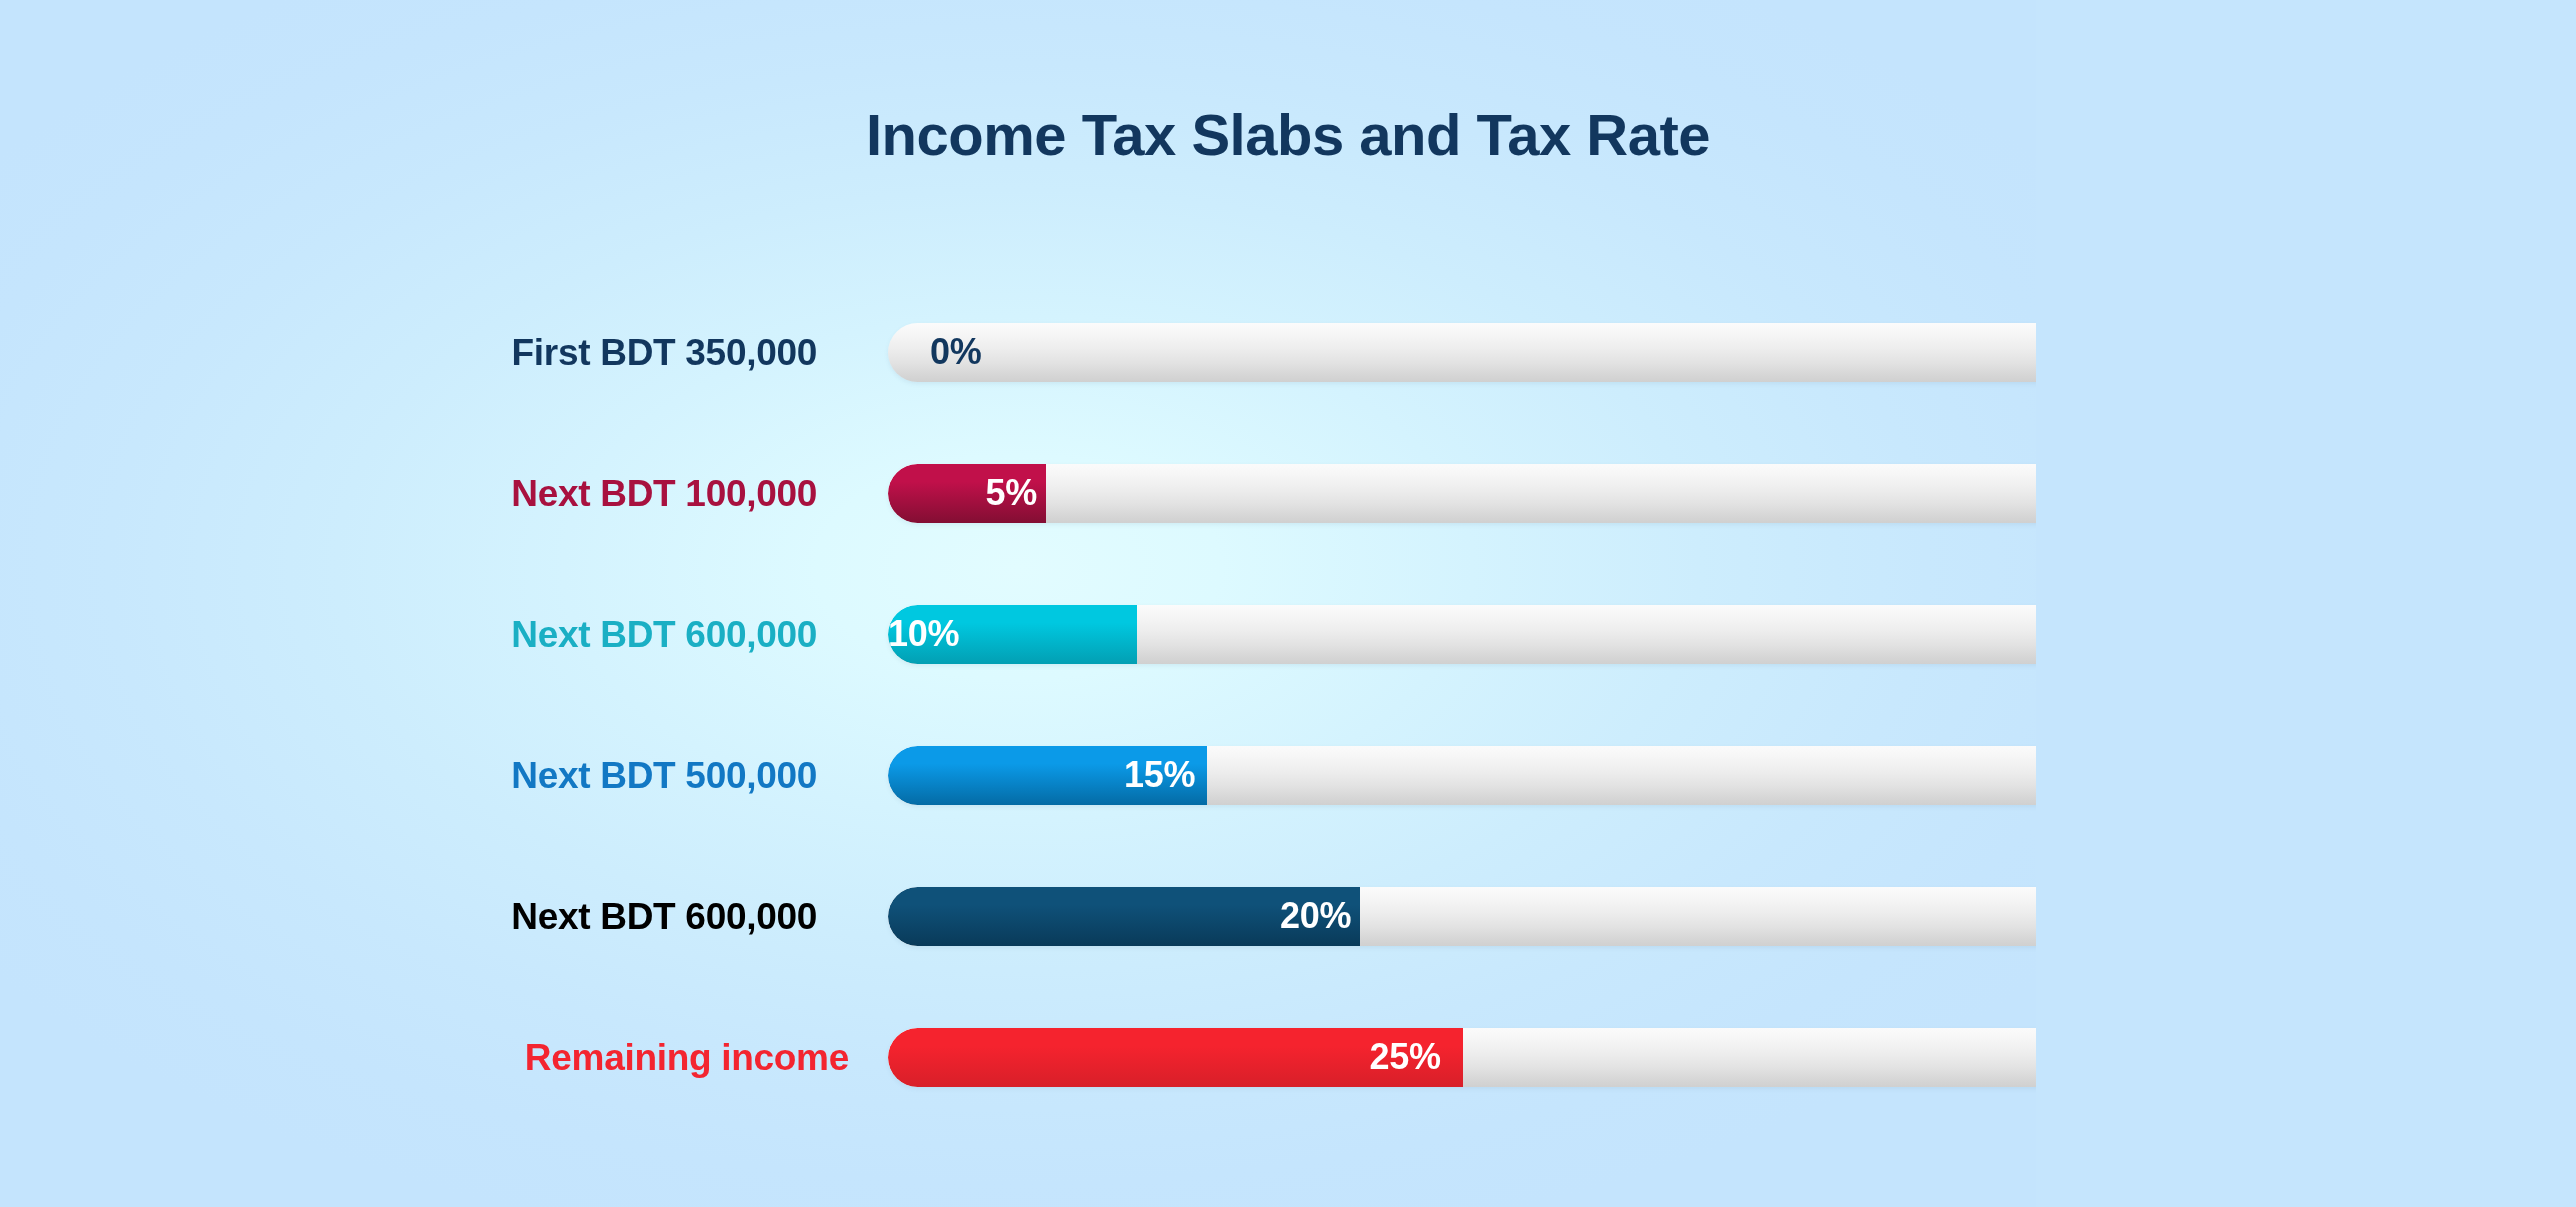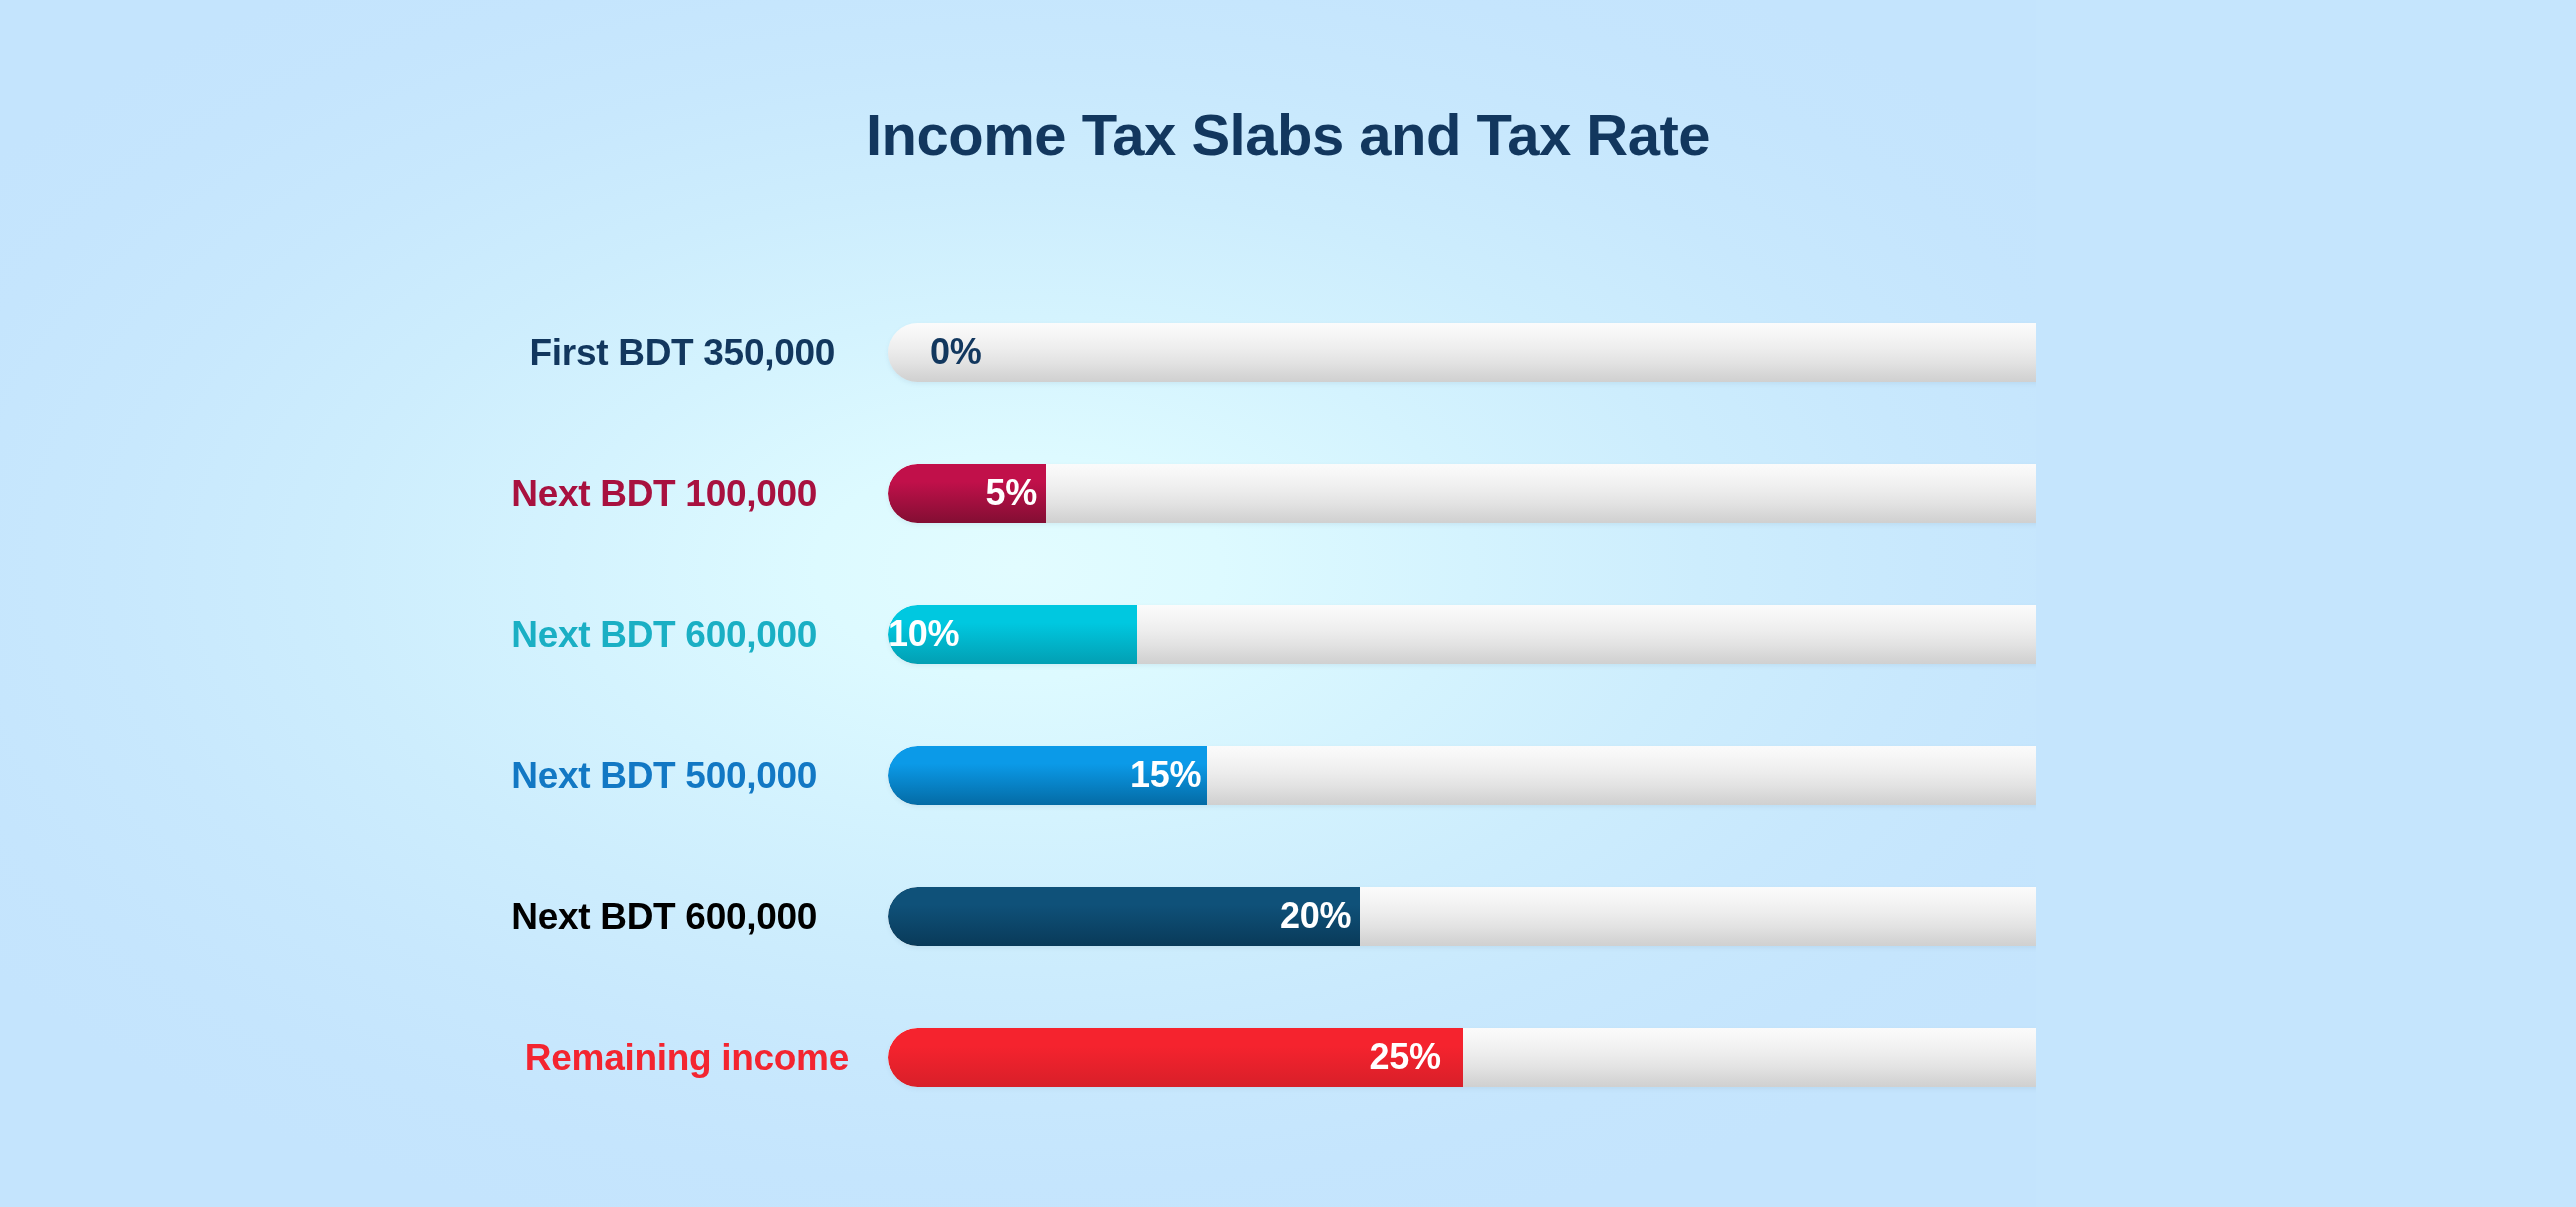--- a/index.html
+++ b/index.html
@@ -122,21 +122,21 @@
 </style>
 </head>
 <body>
 
 <div id="infographic">
 
   <div id="chart-title">Income Tax Slabs and Tax Rate</div>
 
   <div id="rows">
       <div class="slab-row">
-        <div class="slab-label" style="color: rgb(18, 55, 94); padding-left: 18px;">First BDT 350,000</div>
+        <div class="slab-label" style="color: rgb(18, 55, 94);">First BDT 350,000</div>
         <div class="bar-track">
           <div class="bar-value outside">0%</div>
         </div>
       </div>
       <div class="slab-row">
         <div class="slab-label" style="color: rgb(168, 17, 63);">Next BDT 100,000</div>
         <div class="bar-track">
           <div class="bar-fill" style="width: 12.4%; background: linear-gradient(rgb(193, 16, 74) 0%, rgb(193, 16, 74) 30%, rgb(131, 14, 51) 100%);"></div>
           <div class="bar-value inside" style="left: 0px; width: 12.4%; text-align: right; padding-right: 9.4px; box-sizing: border-box; right: auto;">5%</div>
         </div>
@@ -145,21 +145,21 @@
         <div class="slab-label" style="color: rgb(26, 175, 196);">Next BDT 600,000</div>
         <div class="bar-track">
           <div class="bar-fill" style="width: 19.5%; background: linear-gradient(rgb(0, 200, 224) 0%, rgb(0, 200, 224) 30%, rgb(2, 159, 179) 100%);"></div>
           <div class="bar-value inside" style="left: 0px; width: 19.5%; text-align: left; padding-right: 9.4px; box-sizing: border-box; right: auto;">10%</div>
         </div>
       </div>
       <div class="slab-row">
         <div class="slab-label" style="color: rgb(18, 120, 196);">Next BDT 500,000</div>
         <div class="bar-track">
           <div class="bar-fill" style="width: 25%; background: linear-gradient(rgb(11, 154, 232) 0%, rgb(11, 154, 232) 30%, rgb(4, 107, 165) 100%);"></div>
-          <div class="bar-value inside" style="left: 0px; width: 25%; text-align: right; padding-right: 6px; box-sizing: border-box; right: auto;">15%</div>
+          <div class="bar-value inside" style="left: 0px; width: 25%; text-align: right; padding-right: 12px; box-sizing: border-box; right: auto;">15%</div>
         </div>
       </div>
       <div class="slab-row">
         <div class="slab-label" style="color: rgb(0, 0, 0);">Next BDT 600,000</div>
         <div class="bar-track">
           <div class="bar-fill" style="width: 37%; background: linear-gradient(rgb(15, 81, 121) 0%, rgb(15, 81, 121) 30%, rgb(9, 58, 89) 100%);"></div>
           <div class="bar-value inside" style="left: 0px; width: 37%; text-align: right; padding-right: 9.4px; box-sizing: border-box; right: auto;">20%</div>
         </div>
       </div>
       <div class="slab-row">

